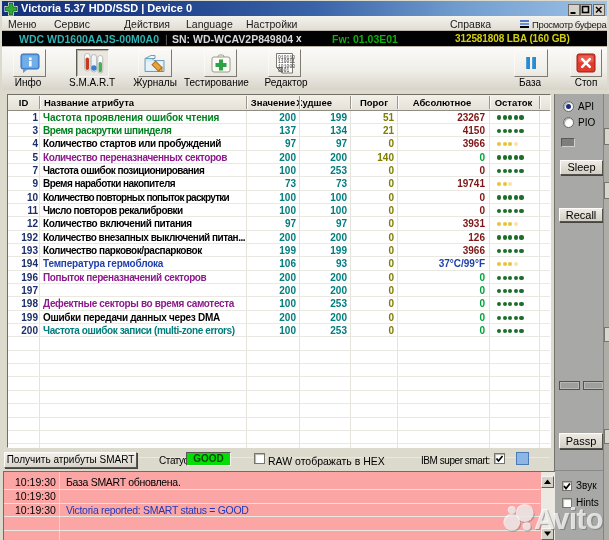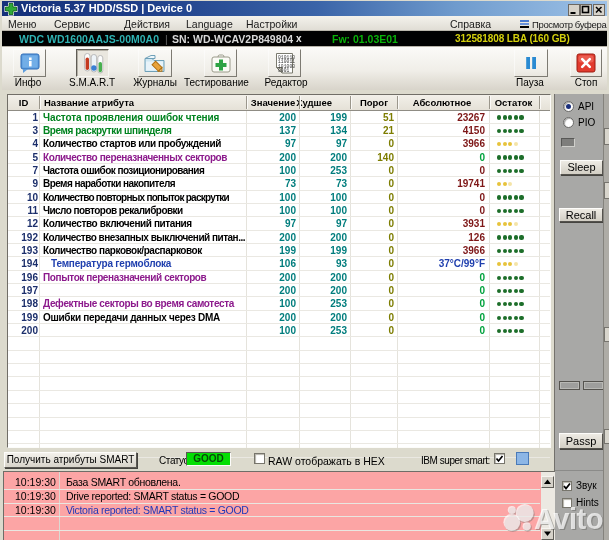--- a/index.html
+++ b/index.html
@@ -28,21 +28,21 @@
 .cv1{left:239px;width:49px;text-align:right;color:#007d7d;}
 .cv2{left:292px;width:47px;text-align:right;color:#007d7d;}
 .cv3{left:343px;width:43px;text-align:right;color:#7d7d00;}
 .cv4{left:390px;width:87px;text-align:right;color:#7d1616;}
 .cdots{left:489px;}
 .dot{display:inline-block;width:4.2px;height:4.2px;border-radius:50%;margin-right:1.4px;vertical-align:1px;}
 .dg{background:#1d6e2a;}
 .dy{background:#e7c33c;}
 .green{color:#00831f;}
 .purple{color:#8c1a8c;}
-.blue{color:#1f3fae;margin-left:8px;}
+.blue{color:#1f3fae;}
 .teal{color:#007d7d;}
 .graw{color:#00a23c !important;}
 .braw{color:#1f3fae !important;}
 #rpanel{position:absolute;left:554px;top:94px;width:55px;height:446px;background:#a8a8a6;border-left:1px solid #73716c;font-size:10px;padding-left:17px;}
 .rbtn{position:absolute;background:linear-gradient(#eeebe4,#d2cec4);border:1px solid;border-color:#fdfcfa #55534e #55534e #fdfcfa;box-shadow:1px 1px 0 #454440;text-align:center;color:#000;font-size:11px;}
 .radio{position:absolute;width:11px;height:11px;border-radius:50%;background:#fff;border:1px solid #6a6a68;box-shadow:inset 1px 1px 1px #a8a8a6;}
 .sbtn{position:absolute;background:linear-gradient(#f4f2ec,#d7d3c9);border:1px solid;border-color:#fdfcfa #5a5852 #5a5852 #fdfcfa;box-shadow:1px 1px 0 #44423e;color:#000;text-align:center;}
 #logp{position:absolute;left:3px;top:471px;width:551px;height:69px;background:#fca5a5;border-top:1px solid #6f6d67;border-left:1px solid #6f6d67;}
 .lrow{position:absolute;left:0;width:536px;height:13.8px;border-bottom:1px solid #e9e7e1;font-size:10.5px;line-height:13.8px;}
 .ltime{position:absolute;left:11px;color:#000;}
@@ -150,21 +150,21 @@
       <text x="4" y="20.4" font-family="Liberation Mono,monospace" font-size="4.6" letter-spacing="0.1" fill="#333">0001</text>
     </svg>
   </div>
   <div class="tblab" style="left:261px;width:46px">Редактор</div>
   <div class="tbico" style="left:512px;width:34px">
     <svg width="16" height="16" viewBox="0 0 16 16">
       <rect x="3.2" y="2" width="3.8" height="12" fill="#2a8ad2"></rect>
       <rect x="9.2" y="2" width="3.8" height="12" fill="#2a8ad2"></rect>
     </svg>
   </div>
-  <div class="tblab" style="left:511px;width:34px">Пауза</div>
+  <div class="tblab" style="left:511px;width:34px">База</div>
   <div class="tbico" style="left:568px;width:32px">
     <svg width="20" height="20" viewBox="0 0 20 20">
       <rect x="1" y="1" width="18" height="18" rx="2" fill="#e23b2e" stroke="#9d1d12"></rect>
       <rect x="2.5" y="2.5" width="15" height="7" rx="2" fill="#ea5d50"></rect>
       <path d="M6.2 6.2 L13.8 13.8 M13.8 6.2 L6.2 13.8" stroke="#fff" stroke-width="2.6" stroke-linecap="round"></path>
     </svg>
   </div>
   <div class="tblab" style="left:567px;width:34px">Стоп</div>
 </div>
 
@@ -333,20 +333,21 @@
         <span class="c cid">199</span>
         <span class="c cnm " style="letter-spacing:-0.3px">Ошибки передачи данных через DMA</span>
         <span class="c cv1">200</span>
         <span class="c cv2">200</span>
         <span class="c cv3">0</span>
         <span class="c cv4 graw">0</span>
         <span class="c cdots"><i class="dot dg" style=""></i><i class="dot dg" style=""></i><i class="dot dg" style=""></i><i class="dot dg" style=""></i><i class="dot dg" style=""></i></span>
       </div>
 <div class="tr" style="top:213.6px">
         <span class="c cid">200</span>
+        <span class="c cnm teal" style="letter-spacing:-0.4px">Частота ошибок записи (multi-zone errors)</span>
         <span class="c cv1">100</span>
         <span class="c cv2">253</span>
         <span class="c cv3">0</span>
         <span class="c cv4 graw">0</span>
         <span class="c cdots"><i class="dot dg" style=""></i><i class="dot dg" style=""></i><i class="dot dg" style=""></i><i class="dot dg" style=""></i><i class="dot dg" style=""></i></span>
       </div>
 <div class="tr" style="top:226.95px"></div>
 <div class="tr" style="top:240.3px"></div>
 <div class="tr" style="top:253.65px"></div>
 <div class="tr" style="top:267.0px"></div>
@@ -393,21 +394,20 @@
 <div class="abs" style="left:516px;top:452px;width:13px;height:13px;background:#8cb6e6;border:1px solid #4a7ab8"></div>
 
 <div id="logp">
   <div id="logsep"></div>
   <div class="lrow" style="top:4px">
       <span class="ltime">10:19:30</span>
       <span class="lmsg">База SMART обновлена.</span>
     </div>
   <div class="lrow" style="top:17.8px">
       <span class="ltime">10:19:30</span>
-      <span class="lmsg">Drive reported: SMART status = GOOD</span>
     </div>
   <div class="lrow" style="top:31.6px">
       <span class="ltime">10:19:30</span>
       <span class="lmsg" style="color:#2038b8">Victoria reported: SMART status = GOOD</span>
     </div>
   <div class="lrow" style="top:45.4px"></div>
   <div class="lrow" style="top:59.2px"></div>
   <div class="abs" style="left:537px;top:0;width:14px;height:69px;background:#ece9e2"></div>
   <div class="sb" style="left:537px;top:4px"><svg width="11" height="10" viewBox="0 0 11 10">
         <path d="M5.5 2.5 L9 7 L2 7 Z" fill="#000"></path>

